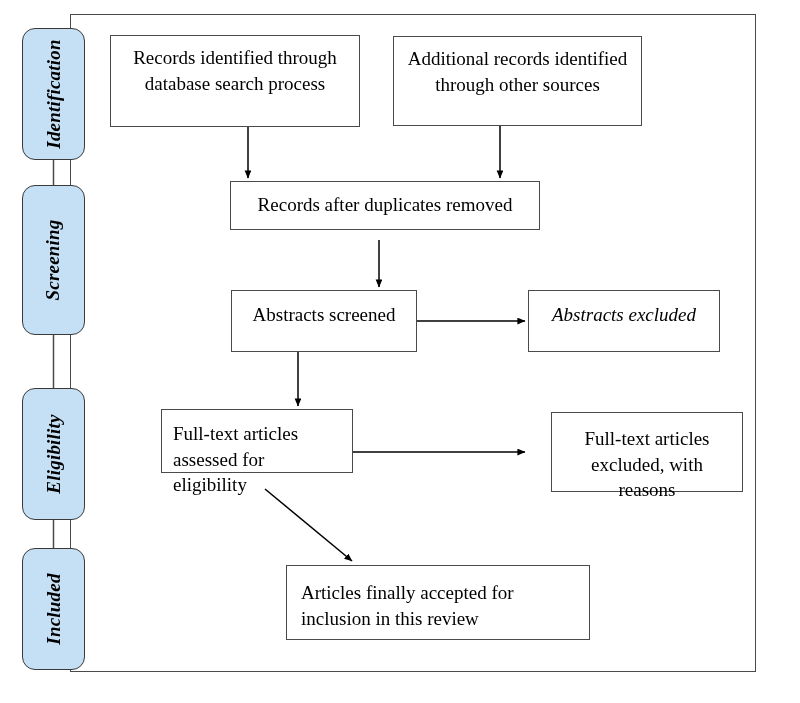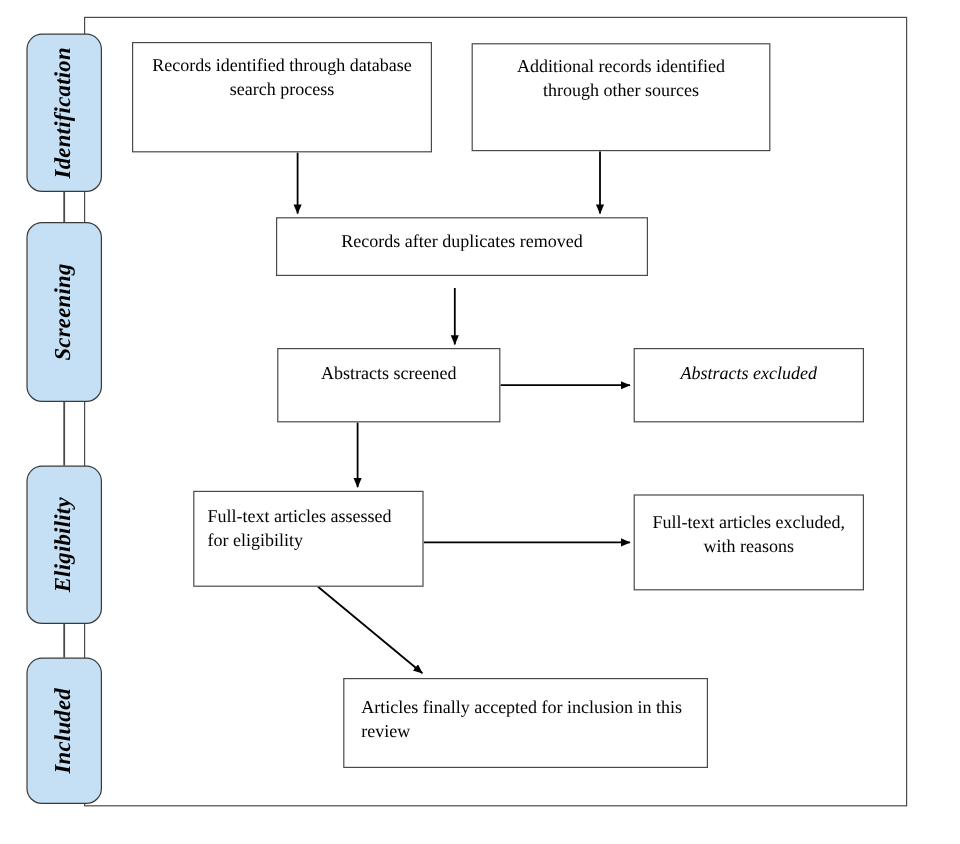--- a/index.html
+++ b/index.html
@@ -64,37 +64,37 @@
   #stage-eligibility    { top: 388px; height: 132px; }
   #stage-included       { top: 548px; height: 122px; }
 
   
   .proc-box {
     position: absolute;
     border: 1.4px solid #4a4a4a;
     box-sizing: border-box;
     background: #ffffff;
     color: #000000;
-    font-size: 15px;
+    font-size: 19px;
     line-height: 1.35;
   }
   .proc-box .box-text {
     display: block;
     padding: 9px 12px 0 12px;
   }
   .proc-box.center .box-text { text-align: center; }
   .proc-box.left   .box-text { text-align: left; }
 
   #box-db-records     { left: 110px; top: 35px;  width: 250px; height: 92px; }
   #box-other-records  { left: 393px; top: 36px;  width: 249px; height: 90px; }
   #box-dedup          { left: 230px; top: 181px; width: 310px; height: 49px; }
   #box-abstracts-screened { left: 231px; top: 290px; width: 186px; height: 62px; }
   #box-abstracts-excluded { left: 528px; top: 290px; width: 192px; height: 62px; }
-  #box-fulltext-assessed  { left: 161px; top: 409px; width: 192px; height: 80px; }
-  #box-fulltext-excluded  { left: 528px; top: 412px; width: 192px; height: 80px; }
+  #box-fulltext-assessed  { left: 161px; top: 409px; width: 192px; height: 64px; }
+  #box-fulltext-excluded  { left: 551px; top: 412px; width: 192px; height: 80px; }
   #box-included-final     { left: 286px; top: 565px; width: 304px; height: 75px; }
 
   #box-dedup .box-text { padding-top: 10px; }
   #box-abstracts-screened .box-text { padding-top: 11px; }
   #box-abstracts-excluded .box-text { padding-top: 11px; font-style: italic; }
   #box-fulltext-excluded .box-text  { padding-top: 13px; }
   #box-included-final .box-text     { padding-top: 14px; padding-left: 14px; }
   #box-fulltext-assessed .box-text  { padding-top: 11px; padding-left: 11px; }
 </style>
 </head>

